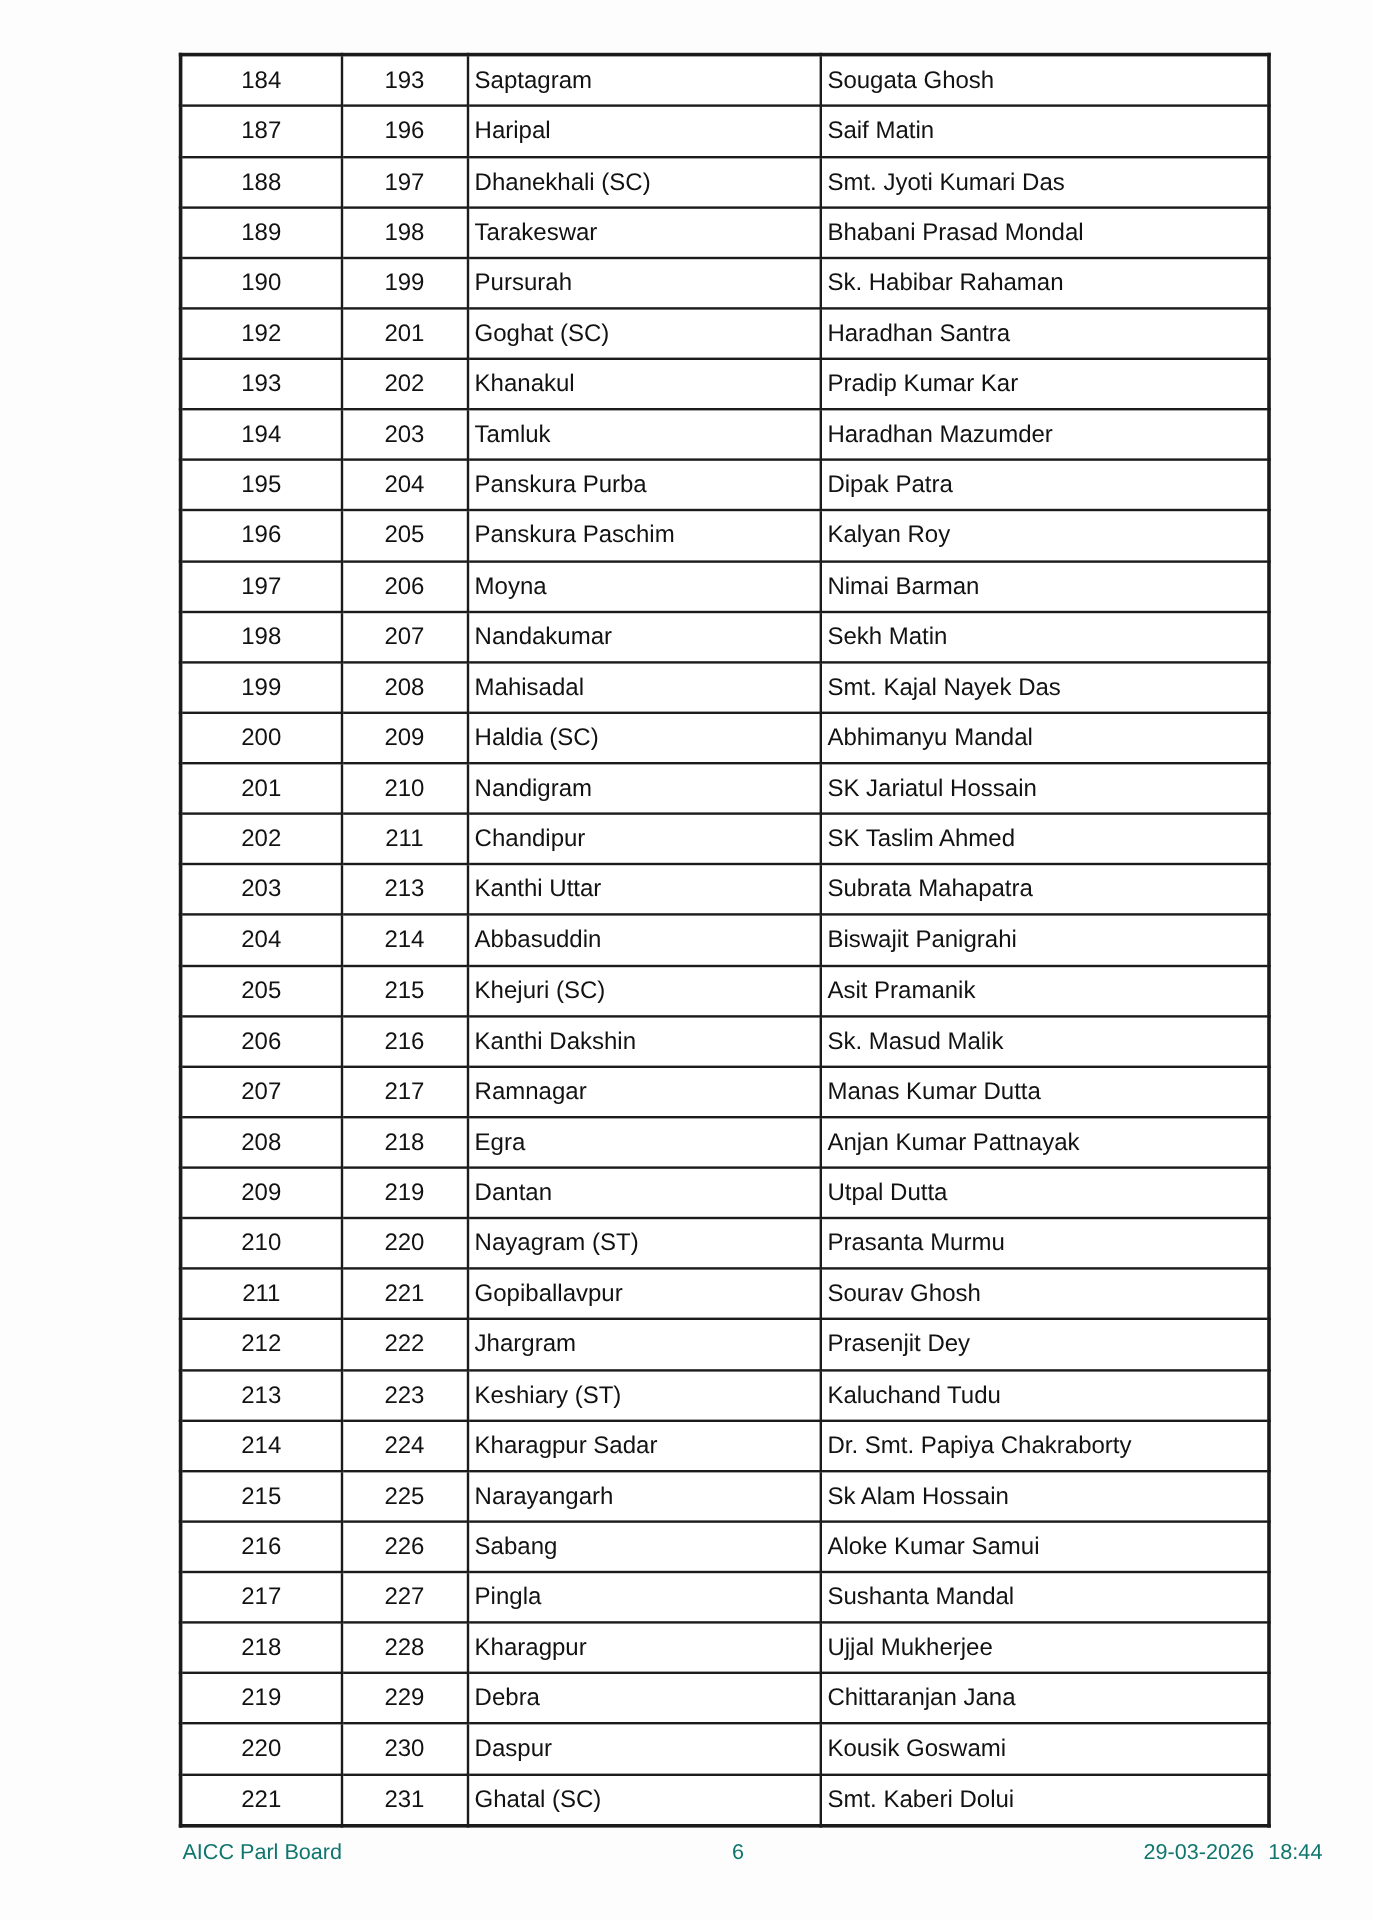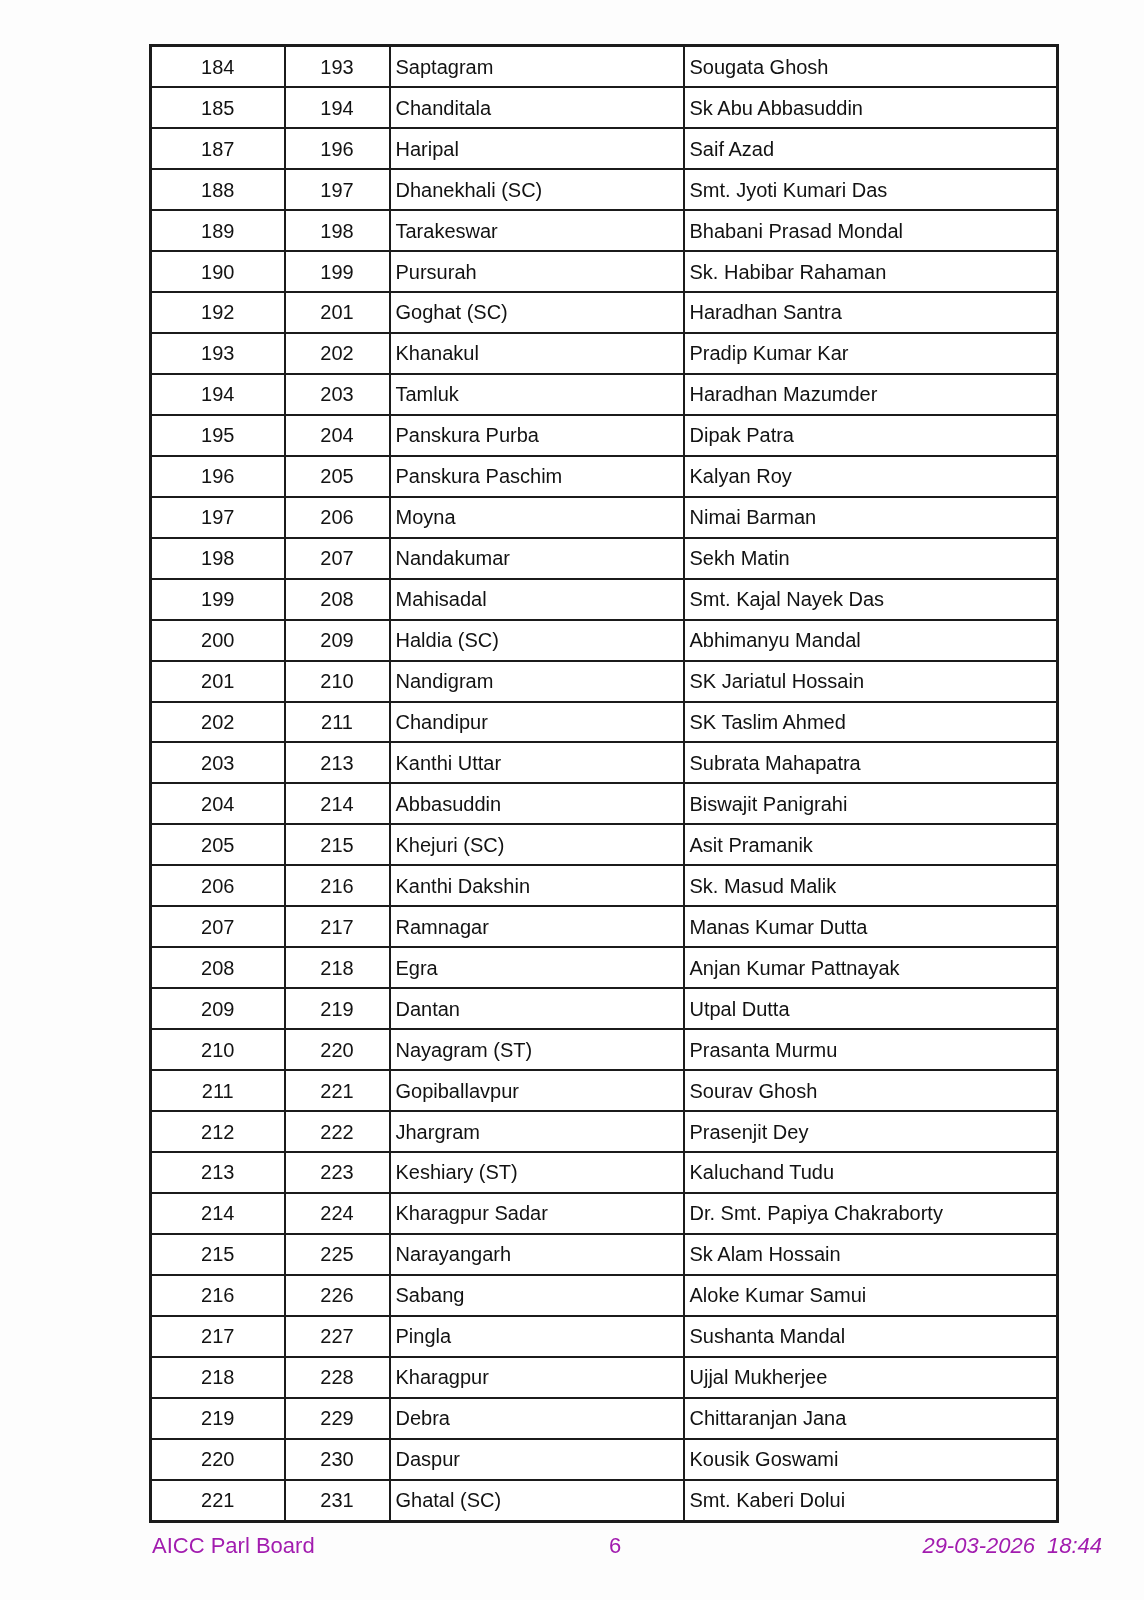--- a/index.html
+++ b/index.html
@@ -39,26 +39,26 @@
 
   td.num { text-align: center; }
   td.txt { text-align: left; padding-left: 5px; }
 
   .footer {
     position: absolute;
     left: 0;
     top: 1533px;
     width: 1144px;
     height: 24px;
-    font-size: 22px;
-    color: #a21caf;
+    font-size: 18px;
+    color: #0f766e;
   }
   .footer-left  { position: absolute; left: 152px; top: 0; }
   .footer-page  { position: absolute; left: 615px; top: 0; transform: translateX(-50%); }
-  .footer-right { position: absolute; right: 42px; top: 0; font-style: italic; }
+  .footer-right { position: absolute; right: 42px; top: 0; }
   .footer-right .date { margin-right: 12px; }
 </style>
 </head>
 <body>
 
 <div class="page">
 
   <table class="roster">
     <colgroup>
       <col style="width:134px">
@@ -67,30 +67,24 @@
       <col style="width:374px">
     </colgroup>
     <tbody>
         <tr>
           <td class="num">184</td>
           <td class="num">193</td>
           <td class="txt">Saptagram</td>
           <td class="txt">Sougata Ghosh</td>
         </tr>
         <tr>
-          <td class="num">185</td>
-          <td class="num">194</td>
-          <td class="txt">Chanditala</td>
-          <td class="txt">Sk Abu Abbasuddin</td>
-        </tr>
-        <tr>
           <td class="num">187</td>
           <td class="num">196</td>
           <td class="txt">Haripal</td>
-          <td class="txt">Saif Azad</td>
+          <td class="txt">Saif Matin</td>
         </tr>
         <tr>
           <td class="num">188</td>
           <td class="num">197</td>
           <td class="txt">Dhanekhali (SC)</td>
           <td class="txt">Smt. Jyoti Kumari Das</td>
         </tr>
         <tr>
           <td class="num">189</td>
           <td class="num">198</td>

